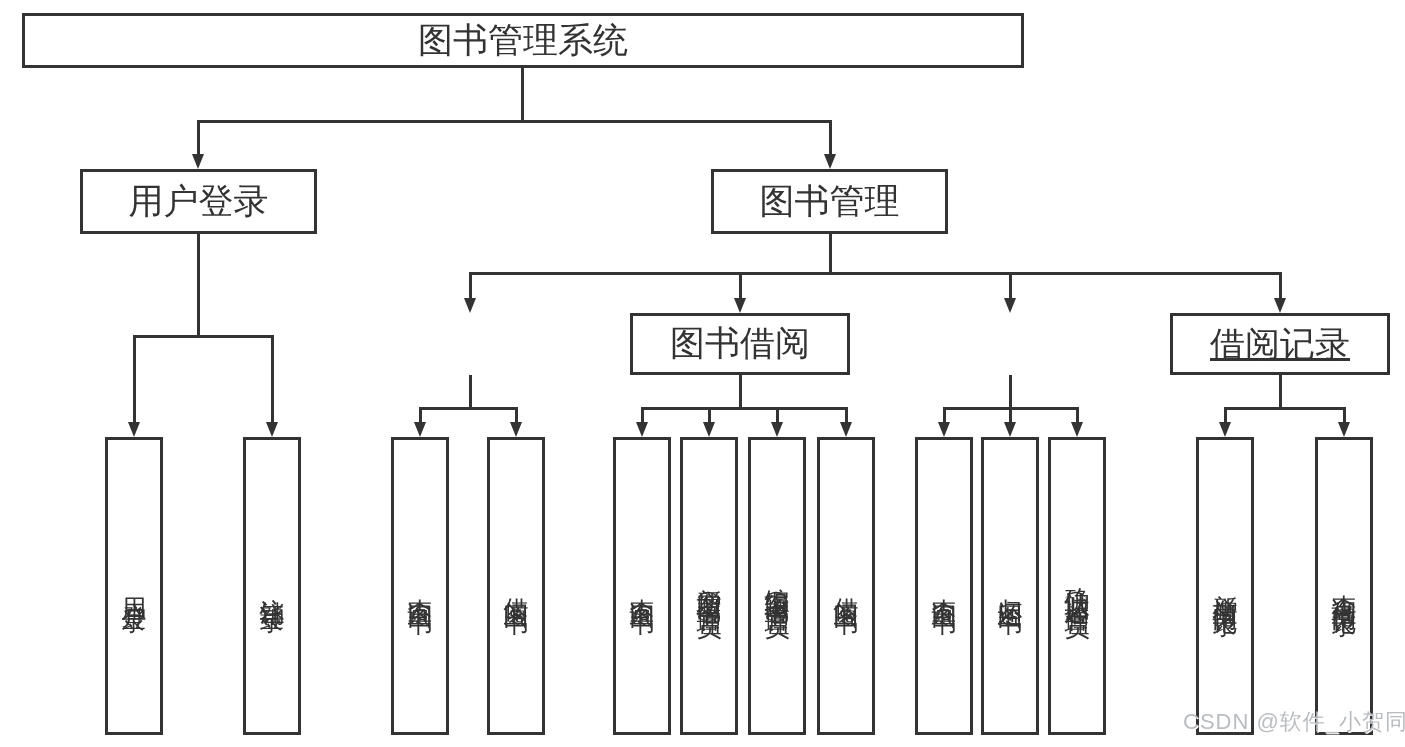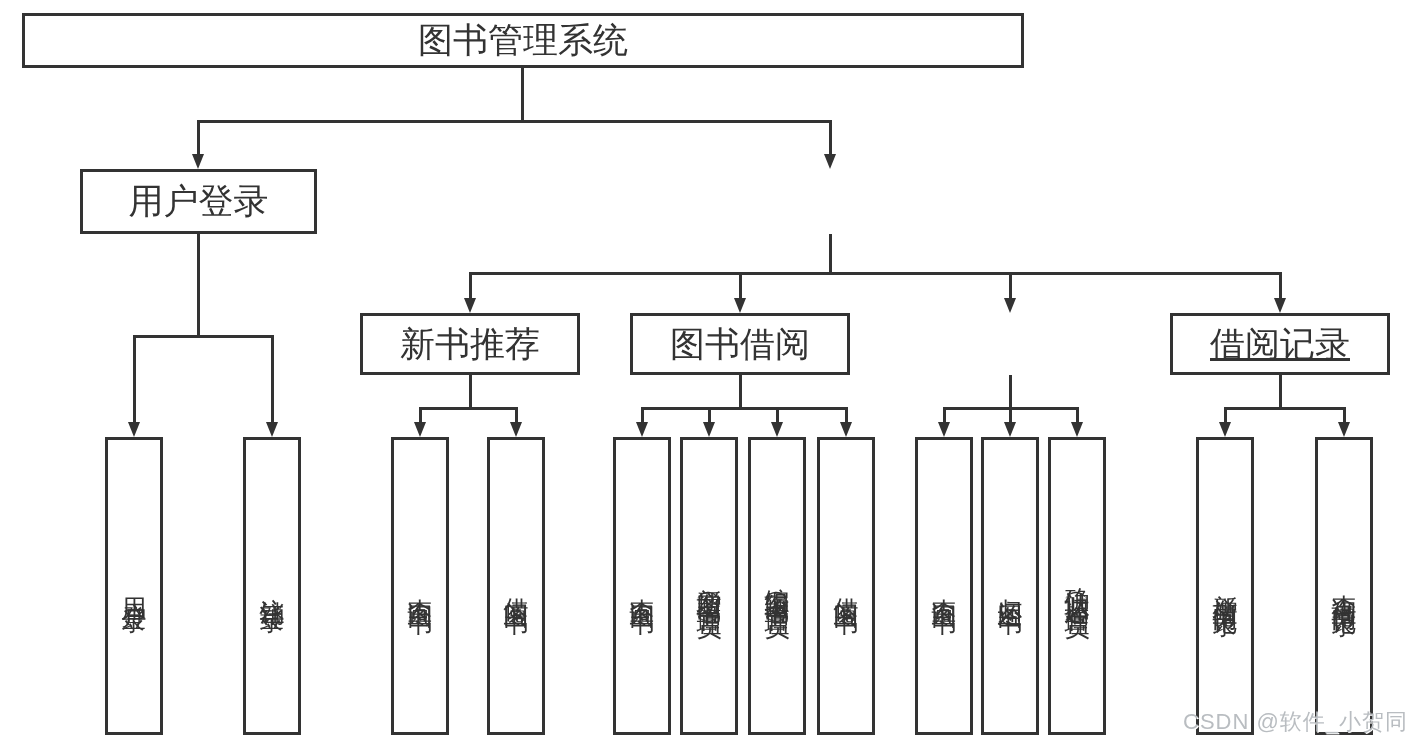--- a/index.html
+++ b/index.html
@@ -99,23 +99,23 @@
   <div class="vline" style="left:1279px;top:375px;height:32px;"></div>
   <div class="hline" style="left:1224px;top:407px;width:120px;"></div>
   <div class="vline" style="left:1224px;top:407px;height:15px;"></div>
   <div class="arrow" style="left:1219px;top:422px;"></div>
   <div class="vline" style="left:1343px;top:407px;height:15px;"></div>
   <div class="arrow" style="left:1338px;top:422px;"></div>
 
   <div class="box" style="left:22px;top:13px;width:1002px;height:55px;">图书管理系统</div>
 
   <div class="box" style="left:80px;top:169px;width:237px;height:65px;">用户登录</div>
+  <div class="box" style="left:711px;top:169px;width:237px;height:65px;">图书管理</div>
 
-  <div class="box" style="left:360px;top:313px;width:220px;height:62px;">新书推荐</div>
-  <div class="box" style="left:630px;top:313px;width:220px;height:62px;">图书借阅</div>
+  <div class="box" style="left:630px;top:313px;width:220px;height:62px;font-family:Liberation Serif, serif;">图书借阅</div>
   <div class="box" style="left:1170px;top:313px;width:220px;height:62px;text-decoration:underline;">借阅记录</div>
 
   <div class="box vbox" style="left:105px;top:437px;width:58px;height:298px;">用户登录</div>
   <div class="box vbox" style="left:243px;top:437px;width:58px;height:298px;">注销登录</div>
 
   <div class="box vbox" style="left:391px;top:437px;width:58px;height:298px;">查询图书</div>
   <div class="box vbox" style="left:487px;top:437px;width:58px;height:298px;">借阅图书</div>
 
   <div class="box vbox" style="left:613px;top:437px;width:58px;height:298px;">查询图书</div>
   <div class="box vbox" style="left:680px;top:437px;width:58px;height:298px;">新增图书（管理员）</div>

